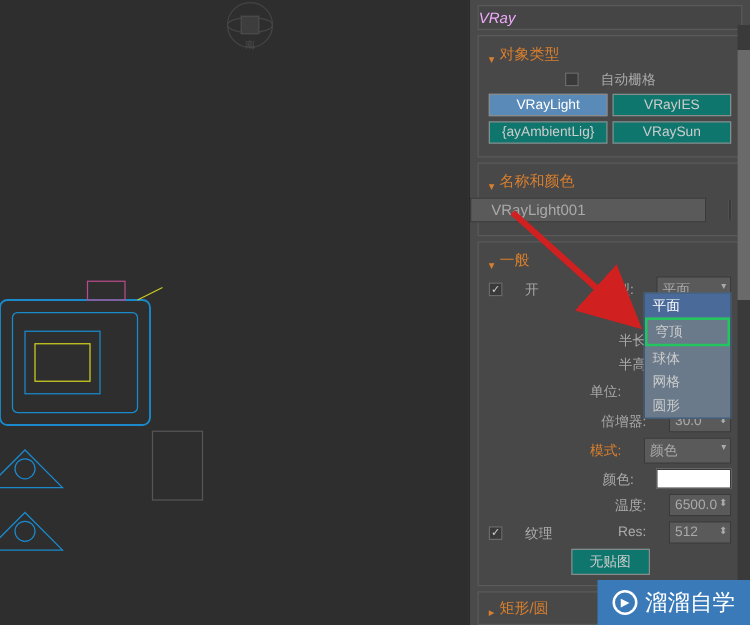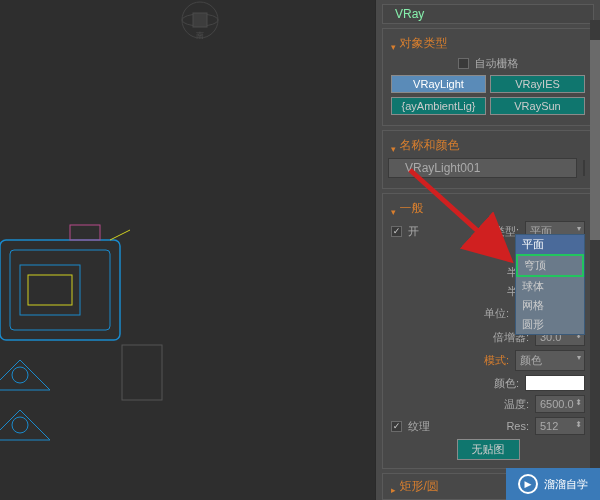--- a/index.html
+++ b/index.html
@@ -42,26 +42,27 @@
       position: absolute;
       right: 0;
       top: 0;
       width: 225px;
       height: 500px;
       background: #4a4a4a;
       border-left: 1px solid #2a2a2a;
       padding: 4px 6px;
     }
     .panel-title {
-      color: #86efac;
+      color: #f0abfc;
       font-size: 12px;
-      padding: 2px 12px;
+      padding: 2px 0;
       border: 1px solid #5a5a5a;
       margin-bottom: 4px;
       background: #454545;
+      font-style: italic;
     }
     .rollout {
       border: 1px solid #5a5a5a;
       margin-bottom: 4px;
       padding: 4px 8px 8px 8px;
       background: #484848;
     }
     .rollout-header {
       color: #d97f2e;
       font-size: 12px;
@@ -74,21 +75,21 @@
       content: "▾";
       font-size: 9px;
       color: #d97f2e;
     }
     .rollout-header.collapsed::before {
       content: "▸";
     }
     .row {
       display: flex;
       align-items: center;
-      gap: 6px;
+      gap: 18px;
       padding: 2px 0;
       justify-content: flex-end;
     }
     .checkbox {
       width: 11px;
       height: 11px;
       background: #3a3a3a;
       border: 1px solid #6a6a6a;
       display: inline-block;
     }
@@ -199,21 +200,21 @@
       pointer-events: none;
       z-index: 20;
     }
     .watermark {
       position: absolute;
       bottom: 0;
       right: 0;
       background: #3a7ab8;
       color: #fff;
       padding: 6px 12px;
-      font-size: 11px;
+      font-size: 18px;
       display: flex;
       align-items: center;
       gap: 6px;
     }
     .watermark .play {
       width: 20px;
       height: 20px;
       border: 2px solid #fff;
       border-radius: 50%;
       display: flex;

